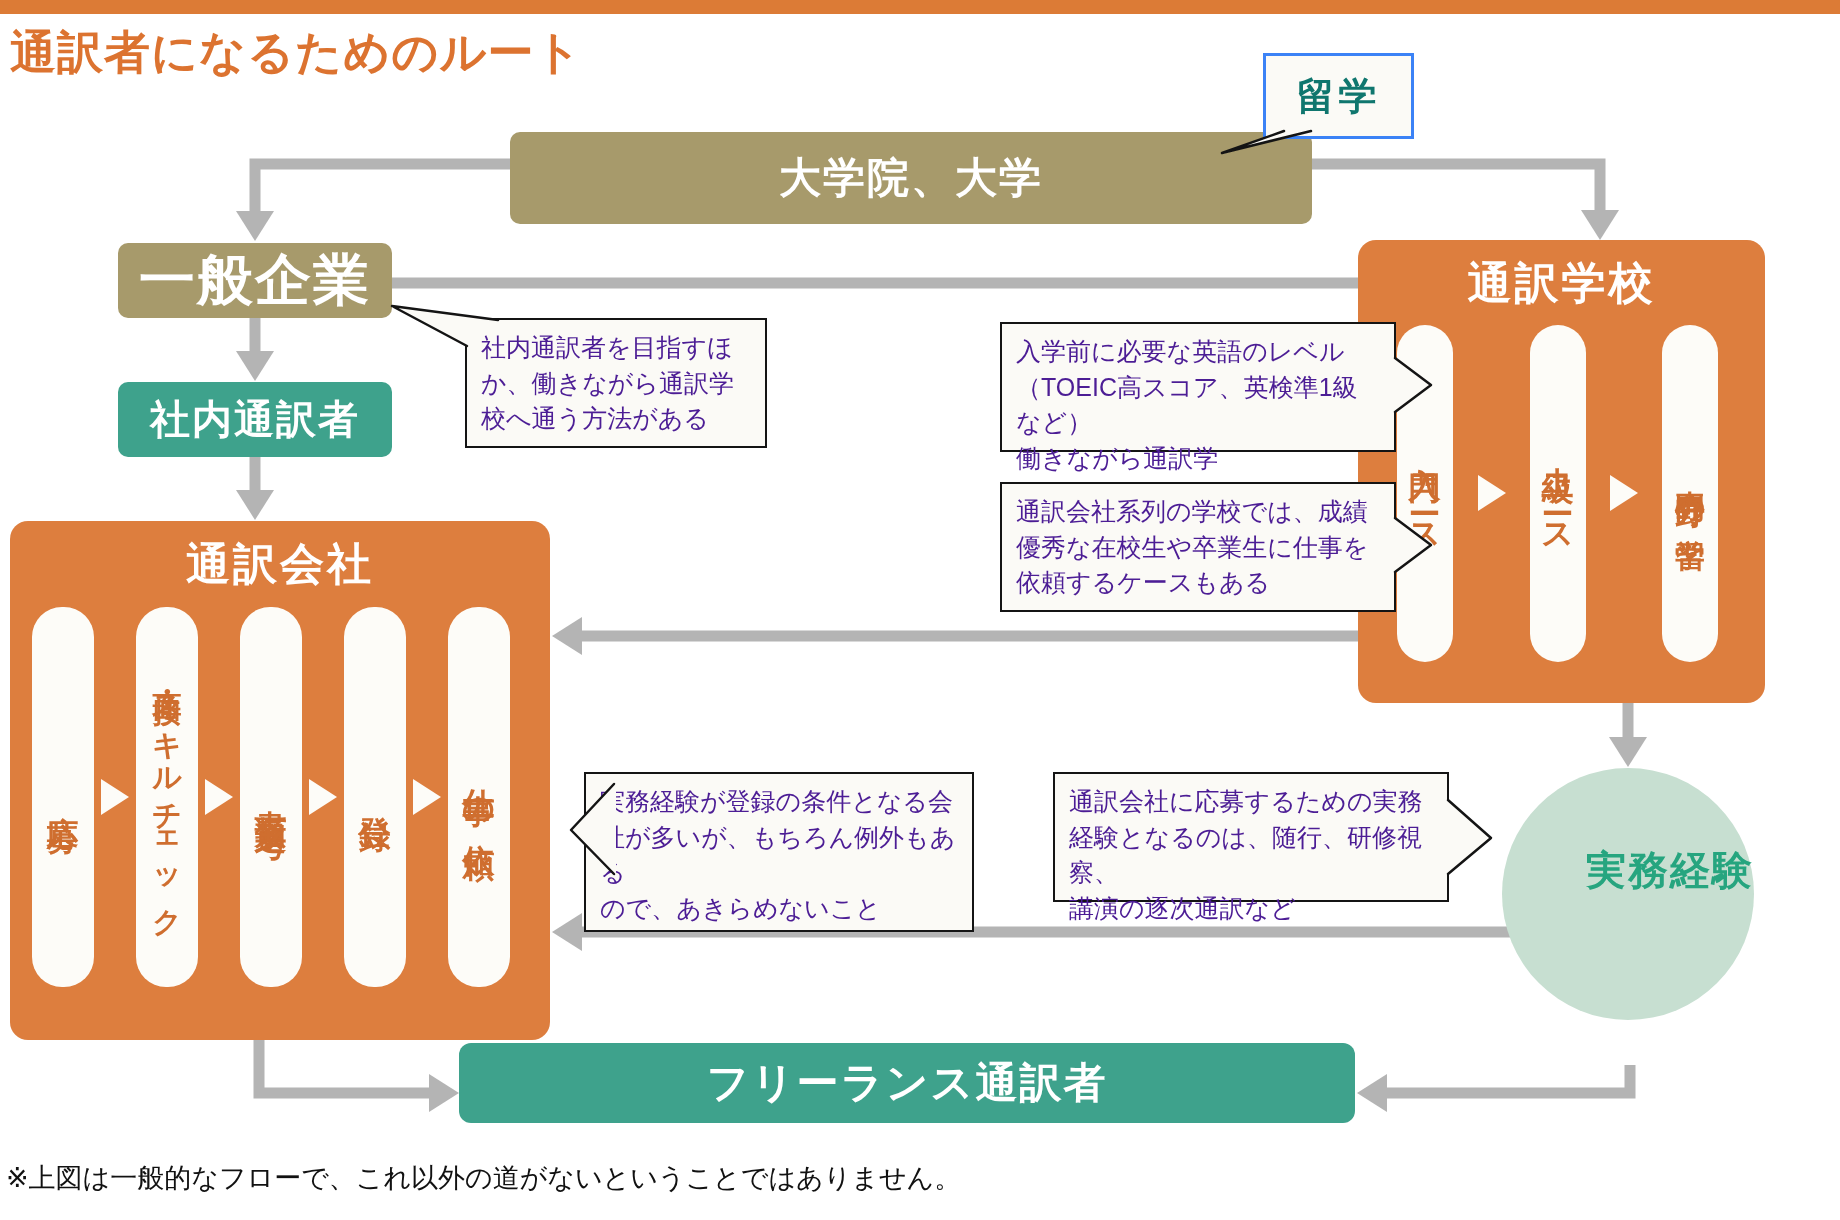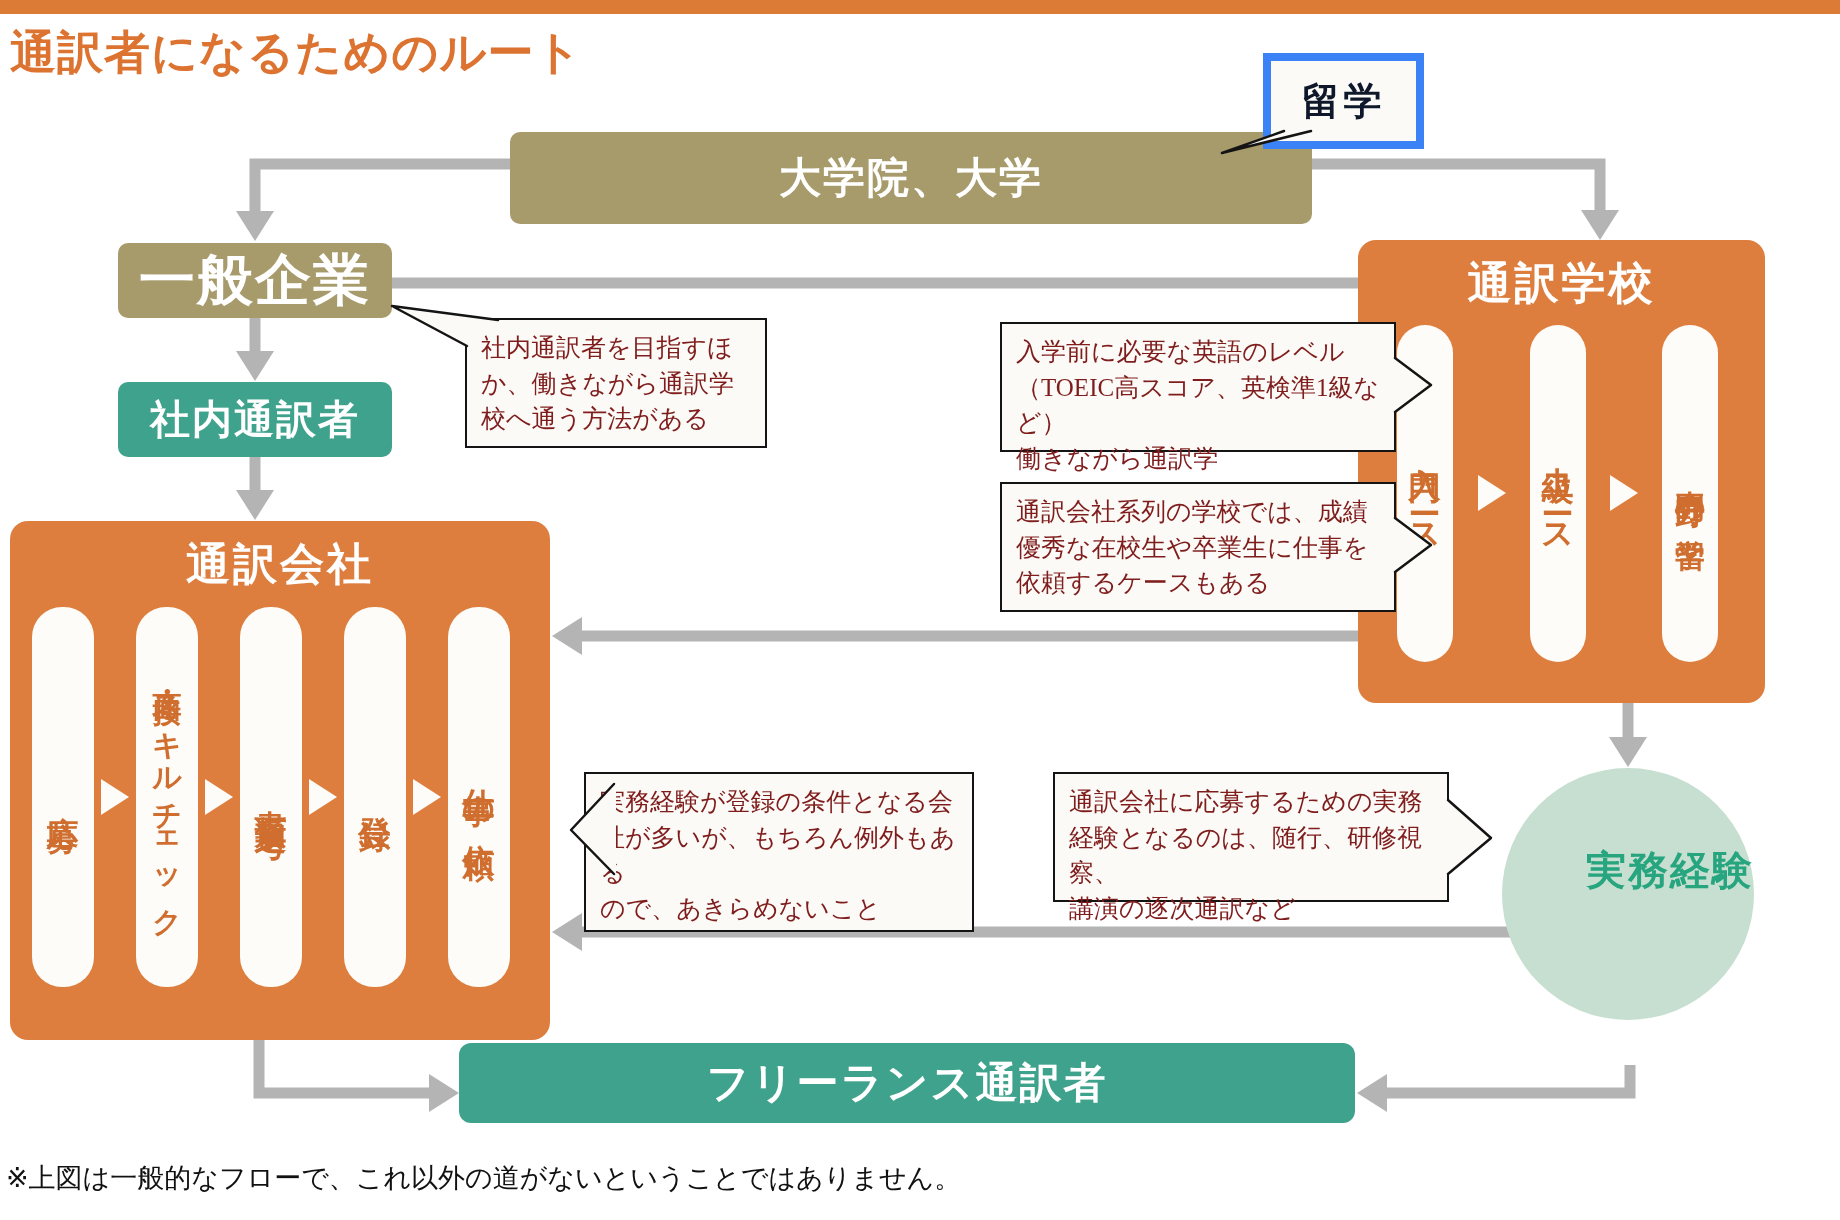--- a/index.html
+++ b/index.html
@@ -19,25 +19,25 @@
   .bigtitle{position:absolute;left:0;right:0;text-align:center;color:#fff;
     font-weight:700;font-size:44px;letter-spacing:3px;}
   
   .pill{position:absolute;background:#fdfcf8;border-radius:30px;
     display:flex;align-items:center;justify-content:center;}
   .pill span{writing-mode:vertical-rl;text-orientation:mixed;color:#cf6e2f;
     font-size:32px;font-weight:700;letter-spacing:6px;line-height:1;}
   .tri{position:absolute;width:0;height:0;border-top:18px solid transparent;
     border-bottom:18px solid transparent;border-left:28px solid #fdfcf8;}
   
-  .bubble{background:#fbfaf6;border:2.5px solid #141414;color:#7f1d1d;
+  .bubble{background:#fbfaf6;border:2.5px solid #141414;color:#4c1d95;
     font-size:25px;line-height:1.42;padding:10px 14px;white-space:pre-line;
-    box-sizing:border-box;font-family:Liberation Serif, serif;}
-  .ryugaku{background:#fbfaf6;border:8px solid #3b82f6;display:flex;align-items:center;
-    justify-content:center;font-size:38px;font-weight:700;color:#0f172a;letter-spacing:4px;}
+    box-sizing:border-box;}
+  .ryugaku{background:#fbfaf6;border:3px solid #3b82f6;display:flex;align-items:center;
+    justify-content:center;font-size:38px;font-weight:700;color:#0f766e;letter-spacing:4px;}
   .circle{background:#c7dfd1;border-radius:50%;display:flex;align-items:center;
     justify-content:center;}
   .circle span{color:#26a57f;font-size:40px;font-weight:700;letter-spacing:2px;
     margin-top:-48px;}
   .footnote{left:6px;top:1160px;font-size:27px;color:#111;}
 </style>
 </head>
 <body>
 
 <div class="canvas">

